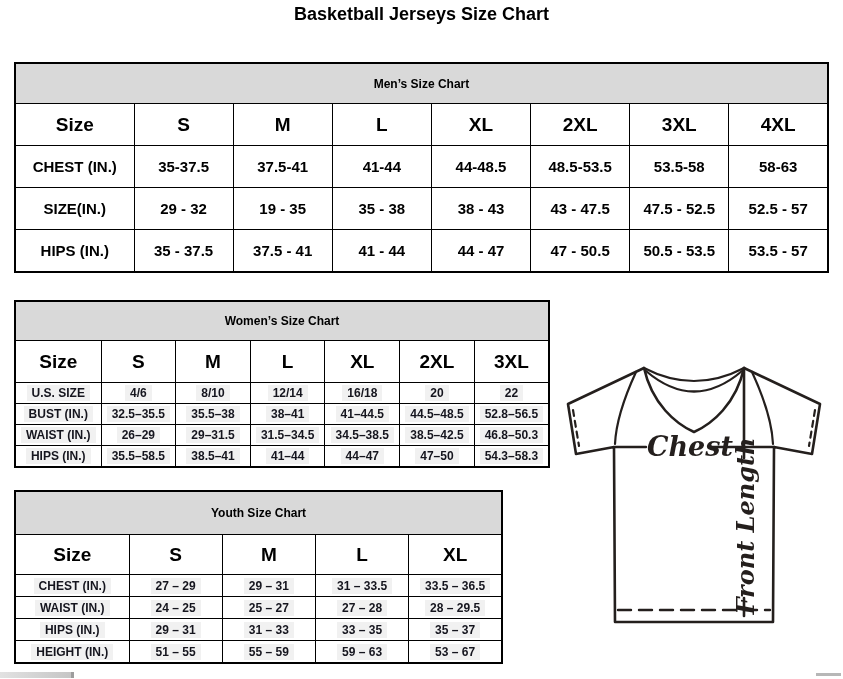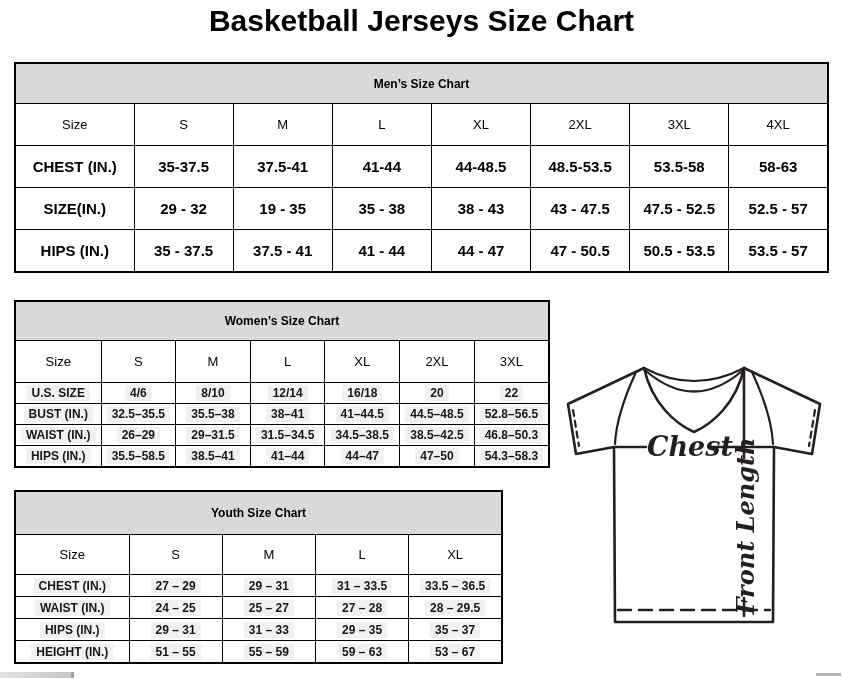--- a/index.html
+++ b/index.html
@@ -2,35 +2,35 @@
 <html><head>
 <meta charset="utf-8">
 <style>
   html,body{margin:0;padding:0;}
   body{
     width:843px;height:679px;position:relative;background:#ffffff;
     font-family:"Liberation Sans",sans-serif;overflow:hidden;color:#000;
   }
   .page-title{
     position:absolute;top:4px;left:0;width:843px;text-align:center;
-    font-size:30px;font-weight:bold;letter-spacing:0px;
+    font-size:18px;font-weight:bold;letter-spacing:0px;
   }
   table.size-table{
     position:absolute;border-collapse:collapse;table-layout:fixed;
     border:2px solid #000;background:#fff;
   }
   table.size-table td{
     border:1px solid #000;text-align:center;vertical-align:middle;
     padding:0;overflow:hidden;white-space:nowrap;
   }
   .chart-header-row td{
     background:#d9d9d9;font-weight:bold;font-size:12px;
     border-bottom:2px solid #000;
   }
-  .col-header-row td{font-weight:normal;font-size:13px;border-bottom:2px solid #000;}
+  .col-header-row td{font-weight:bold;font-size:19px;border-bottom:2px solid #000;}
   
   #mens-table{left:14px;top:62px;width:815px;}
   #mens-table .chart-header-row td{height:39px;}
   #mens-table .col-header-row td{height:41px;}
   #mens-table .data-row td{height:41px;font-weight:bold;font-size:15px;}
   
   #womens-table{left:14px;top:300px;width:536px;}
   #womens-table .chart-header-row td{height:38px;}
   #womens-table .col-header-row td{height:41px;}
   #womens-table .data-row td{height:20px;font-weight:bold;font-size:12px;color:#15151e;}
@@ -202,21 +202,21 @@
       <td><span class="hl">WAIST (IN.)</span></td>
       <td><span class="hl">24 – 25</span></td>
       <td><span class="hl">25 – 27</span></td>
       <td><span class="hl">27 – 28</span></td>
       <td><span class="hl">28 – 29.5</span></td>
     </tr>
     <tr class="data-row">
       <td><span class="hl">HIPS (IN.)</span></td>
       <td><span class="hl">29 – 31</span></td>
       <td><span class="hl">31 – 33</span></td>
-      <td><span class="hl">29 – 35</span></td>
+      <td><span class="hl">33 – 35</span></td>
       <td><span class="hl">35 – 37</span></td>
     </tr>
     <tr class="data-row">
       <td><span class="hl">HEIGHT (IN.)</span></td>
       <td><span class="hl">51 – 55</span></td>
       <td><span class="hl">55 – 59</span></td>
       <td><span class="hl">59 – 63</span></td>
       <td><span class="hl">53 – 67</span></td>
     </tr>
   </tbody>

